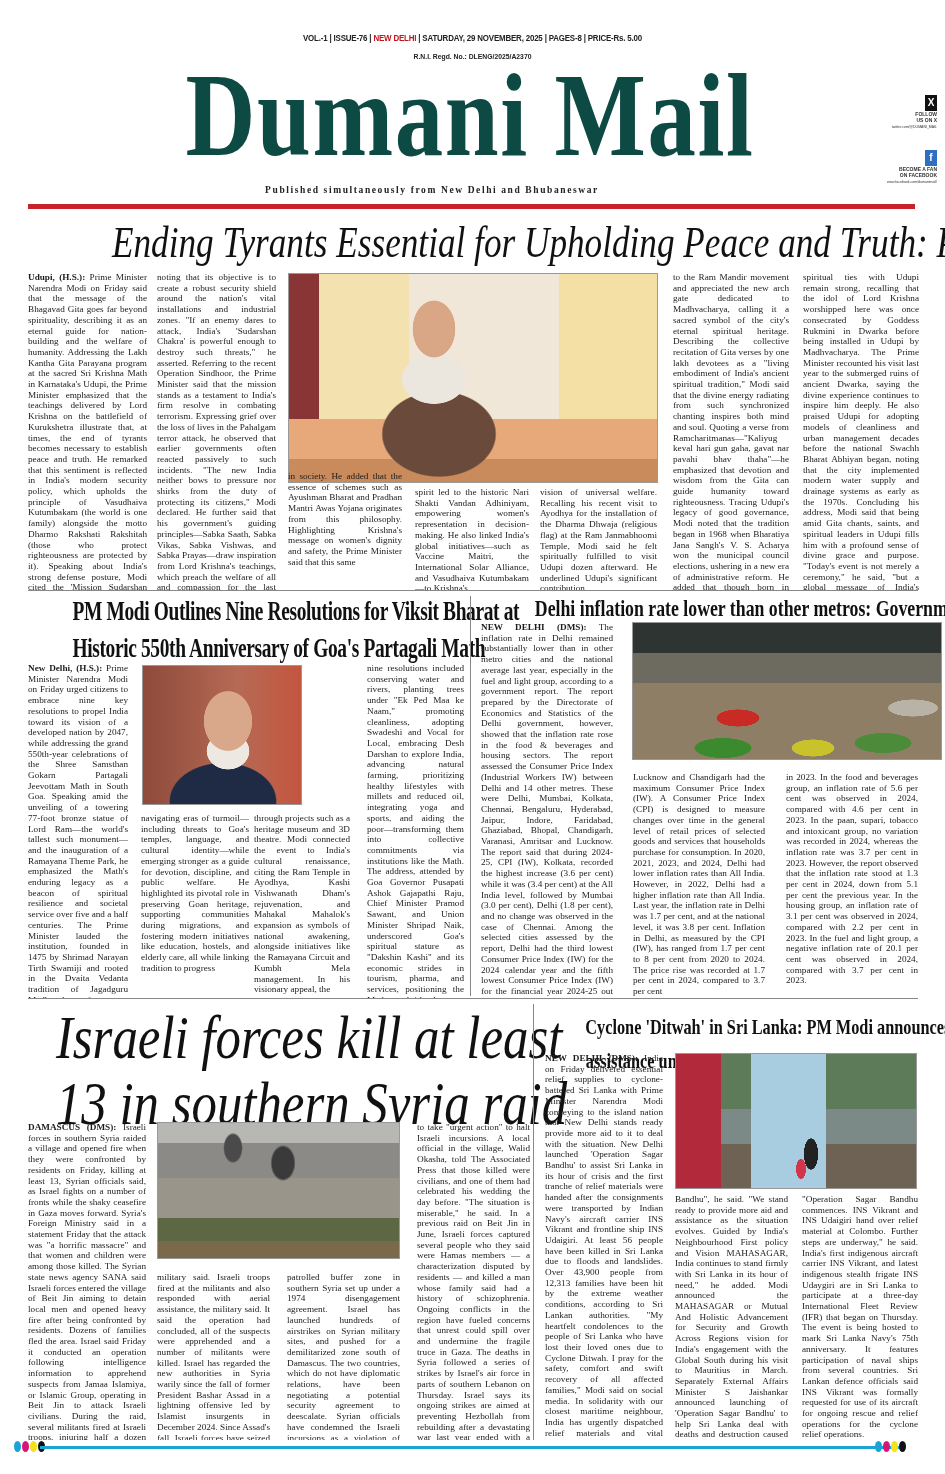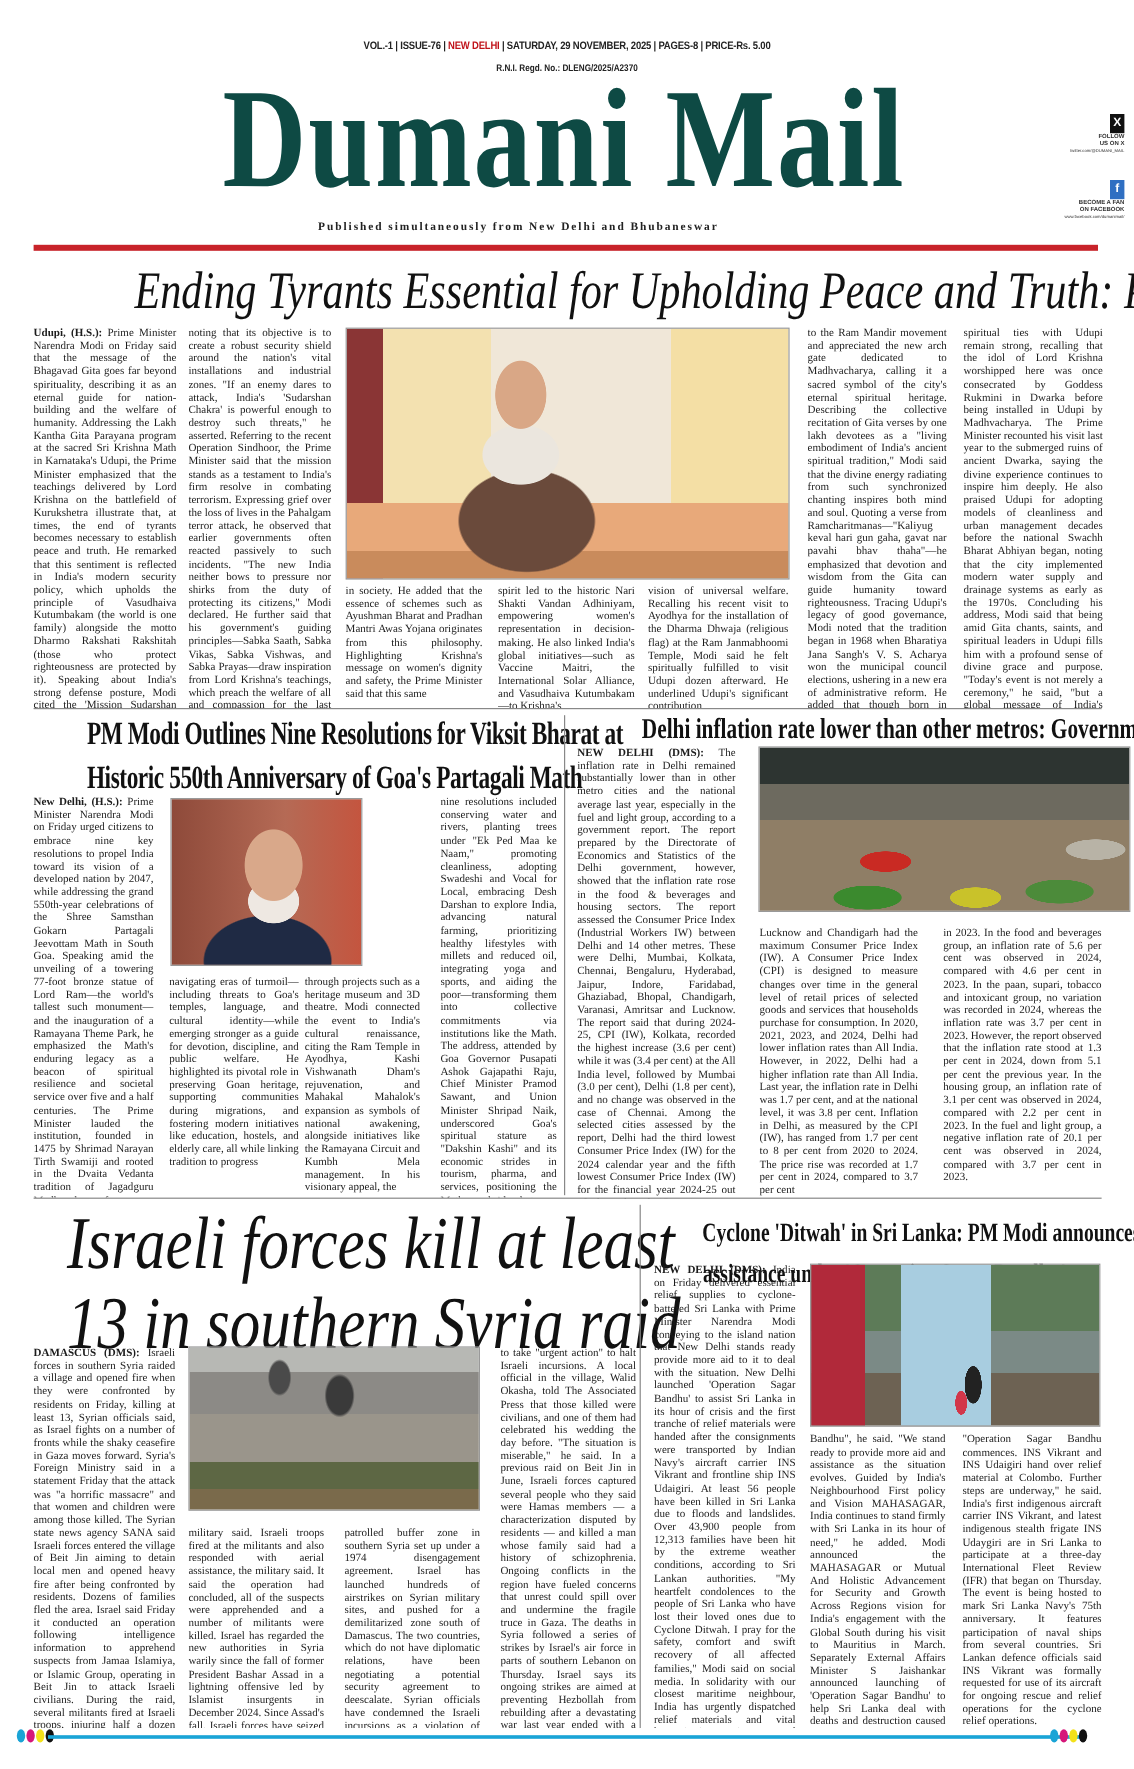--- a/index.html
+++ b/index.html
@@ -88,21 +88,21 @@
   <span class="url">www.facebook.com/dumanimail/</span>
 </div>
 
 <div class="red-rule"></div>
 
 <div class="headline h1">Ending Tyrants Essential for Upholding Peace and Truth: PM Modi</div>
 
 <div class="col" style="top:272px;left:28px;width:119px;height:318px;"><b>Udupi, (H.S.):</b><span> Prime Minister Narendra Modi on Friday said that the message of the Bhagavad Gita goes far beyond spirituality, describing it as an eternal guide for nation-building and the welfare of humanity. Addressing the Lakh Kantha Gita Parayana program at the sacred Sri Krishna Math in Karnataka's Udupi, the Prime Minister emphasized that the teachings delivered by Lord Krishna on the battlefield of Kurukshetra illustrate that, at times, the end of tyrants becomes necessary to establish peace and truth. He remarked that this sentiment is reflected in India's modern security policy, which upholds the principle of Vasudhaiva Kutumbakam (the world is one family) alongside the motto Dharmo Rakshati Rakshitah (those who protect righteousness are protected by it). Speaking about India's strong defense posture, Modi cited the 'Mission Sudarshan Chakra' announced from the Red Fort,</span></div>
 <div class="col" style="top:272px;left:157px;width:119px;height:318px;">noting that its objective is to create a robust security shield around the nation's vital installations and industrial zones. "If an enemy dares to attack, India's 'Sudarshan Chakra' is powerful enough to destroy such threats," he asserted. Referring to the recent Operation Sindhoor, the Prime Minister said that the mission stands as a testament to India's firm resolve in combating terrorism. Expressing grief over the loss of lives in the Pahalgam terror attack, he observed that earlier governments often reacted passively to such incidents. "The new India neither bows to pressure nor shirks from the duty of protecting its citizens," Modi declared. He further said that his government's guiding principles—Sabka Saath, Sabka Vikas, Sabka Vishwas, and Sabka Prayas—draw inspiration from Lord Krishna's teachings, which preach the welfare of all and compassion for the last person</div>
 <div class="photo photo-modi1"></div>
-<div class="col" style="top:487px;left:288px;width:114px;height:103px;">in society. He added that the essence of schemes such as Ayushman Bharat and Pradhan Mantri Awas Yojana originates from this philosophy. Highlighting Krishna's message on women's dignity and safety, the Prime Minister said that this same</div>
+<div class="col" style="top:471px;left:288px;width:114px;height:103px;">in society. He added that the essence of schemes such as Ayushman Bharat and Pradhan Mantri Awas Yojana originates from this philosophy. Highlighting Krishna's message on women's dignity and safety, the Prime Minister said that this same</div>
 <div class="col" style="top:487px;left:415px;width:114px;height:103px;">spirit led to the historic Nari Shakti Vandan Adhiniyam, empowering women's representation in decision-making. He also linked India's global initiatives—such as Vaccine Maitri, the International Solar Alliance, and Vasudhaiva Kutumbakam—to Krishna's</div>
 <div class="col" style="top:487px;left:540px;width:117px;height:103px;">vision of universal welfare. Recalling his recent visit to Ayodhya for the installation of the Dharma Dhwaja (religious flag) at the Ram Janmabhoomi Temple, Modi said he felt spiritually fulfilled to visit Udupi dozen afterward. He underlined Udupi's significant contribution</div>
 <div class="col" style="top:272px;left:673px;width:116px;height:318px;">to the Ram Mandir movement and appreciated the new arch gate dedicated to Madhvacharya, calling it a sacred symbol of the city's eternal spiritual heritage. Describing the collective recitation of Gita verses by one lakh devotees as a "living embodiment of India's ancient spiritual tradition," Modi said that the divine energy radiating from such synchronized chanting inspires both mind and soul. Quoting a verse from Ramcharitmanas—"Kaliyug keval hari gun gaha, gavat nar pavahi bhav thaha"—he emphasized that devotion and wisdom from the Gita can guide humanity toward righteousness. Tracing Udupi's legacy of good governance, Modi noted that the tradition began in 1968 when Bharatiya Jana Sangh's V. S. Acharya won the municipal council elections, ushering in a new era of administrative reform. He added that though born in Gujarat, his</div>
 <div class="col" style="top:272px;left:803px;width:116px;height:318px;">spiritual ties with Udupi remain strong, recalling that the idol of Lord Krishna worshipped here was once consecrated by Goddess Rukmini in Dwarka before being installed in Udupi by Madhvacharya. The Prime Minister recounted his visit last year to the submerged ruins of ancient Dwarka, saying the divine experience continues to inspire him deeply. He also praised Udupi for adopting models of cleanliness and urban management decades before the national Swachh Bharat Abhiyan began, noting that the city implemented modern water supply and drainage systems as early as the 1970s. Concluding his address, Modi said that being amid Gita chants, saints, and spiritual leaders in Udupi fills him with a profound sense of divine grace and purpose. "Today's event is not merely a ceremony," he said, "but a global message of India's timeless spiritual strength."</div>
 
 <div class="rule" style="top:590px;left:28px;width:890px;"></div>
 
 <div class="headline h2"><span>PM Modi Outlines Nine Resolutions for Viksit Bharat at</span><br><span>Historic 550th Anniversary of Goa's Partagali Math</span></div>
 <div class="col" style="top:663px;left:28px;width:100px;height:335px;"><b>New Delhi, (H.S.):</b><span> Prime Minister Narendra Modi on Friday urged citizens to embrace nine key resolutions to propel India toward its vision of a developed nation by 2047, while addressing the grand 550th-year celebrations of the Shree Samsthan Gokarn Partagali Jeevottam Math in South Goa. Speaking amid the unveiling of a towering 77-foot bronze statue of Lord Ram—the world's tallest such monument—and the inauguration of a Ramayana Theme Park, he emphasized the Math's enduring legacy as a beacon of spiritual resilience and societal service over five and a half centuries. The Prime Minister lauded the institution, founded in 1475 by Shrimad Narayan Tirth Swamiji and rooted in the Dvaita Vedanta tradition of Jagadguru Madhvacharya, for</span></div>
 <div class="photo photo-modi2"></div>

